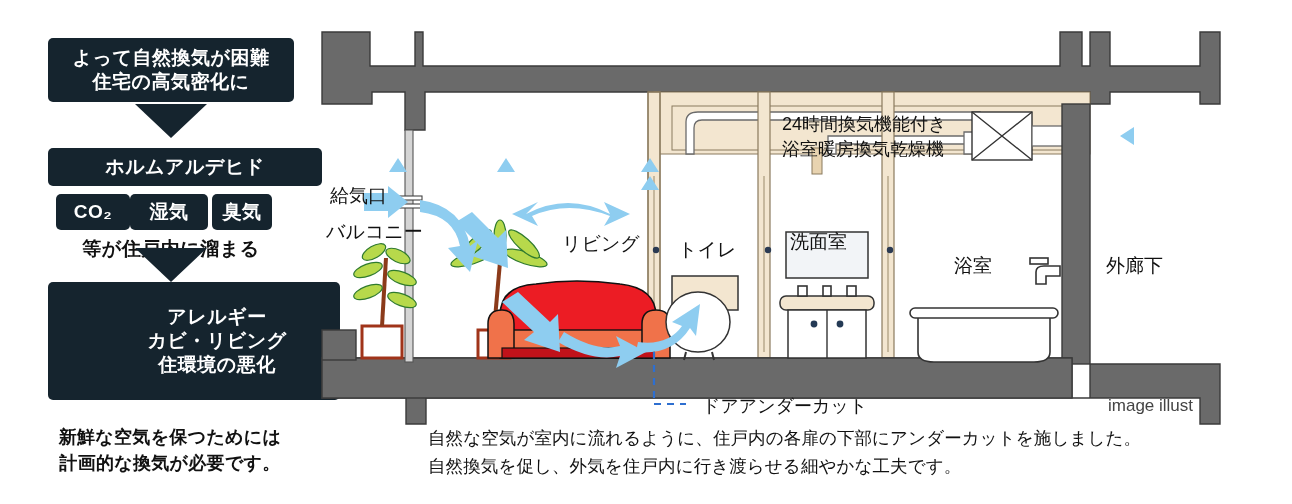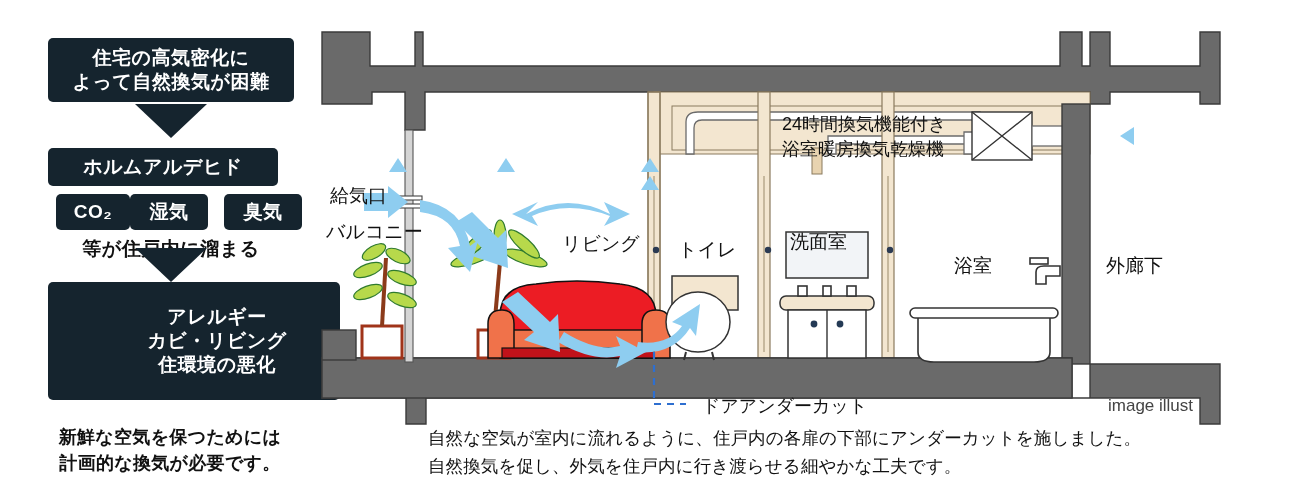--- a/index.html
+++ b/index.html
@@ -8,24 +8,24 @@
 
   
   #flow{position:absolute;left:0;top:0;width:320px;height:504px;}
 
   .navybox{position:absolute;background:#15242e;border-radius:5px;color:#fff;
            display:flex;align-items:center;justify-content:center;text-align:center;
            line-height:1.28;font-weight:700;letter-spacing:.5px;}
   .navybox span{display:block;}
 
   #box1{left:48px;top:38px;width:246px;height:64px;font-size:19px;}
-  #box2{left:48px;top:148px;width:230px;height:38px;font-size:19px;}
+  #box2{left:48px;top:148px;width:274px;height:38px;font-size:19px;}
   #co2 {left:56px;top:194px;width:74px;height:36px;font-size:19px;}
   #shikke{left:130px;top:194px;width:78px;height:36px;font-size:19px;}
-  #shuuki{left:224px;top:194px;width:78px;height:36px;font-size:19px;}
+  #shuuki{left:212px;top:194px;width:60px;height:36px;font-size:19px;}
   #box3{left:48px;top:282px;width:246px;height:118px;font-size:19px;padding-left:46px;}
 
   .navy-arrow{position:absolute;width:0;height:0;border-left:36px solid transparent;
               border-right:36px solid transparent;border-top:34px solid #15242e;}
   #arw1{left:135px;top:104px;}
   #arw2{left:135px;top:248px;}
 
   .midtext{position:absolute;font-size:19px;font-weight:700;color:#111;text-align:center;
            letter-spacing:.5px;}
   #tsumaru{left:48px;top:236px;width:246px;}
@@ -44,22 +44,22 @@
   #caption{position:absolute;left:428px;top:424px;width:780px;font-size:17.5px;
            line-height:1.62;color:#111;letter-spacing:.1px;}
 </style>
 </head>
 <body>
 
 <div id="flow">
 
   <div class="navybox" id="box1">
     <div>
+      <span>よって自然換気が困難</span>
       <span>住宅の高気密化に</span>
-      <span>よって自然換気が困難</span>
     </div>
   </div>
 
   <div class="navy-arrow" id="arw1"></div>
 
   <div class="navybox" id="box2">ホルムアルデヒド</div>
 
   <div class="navybox" id="co2">CO₂</div>
   <div class="navybox" id="shikke">湿気</div>
   <div class="navybox" id="shuuki">臭気</div>

